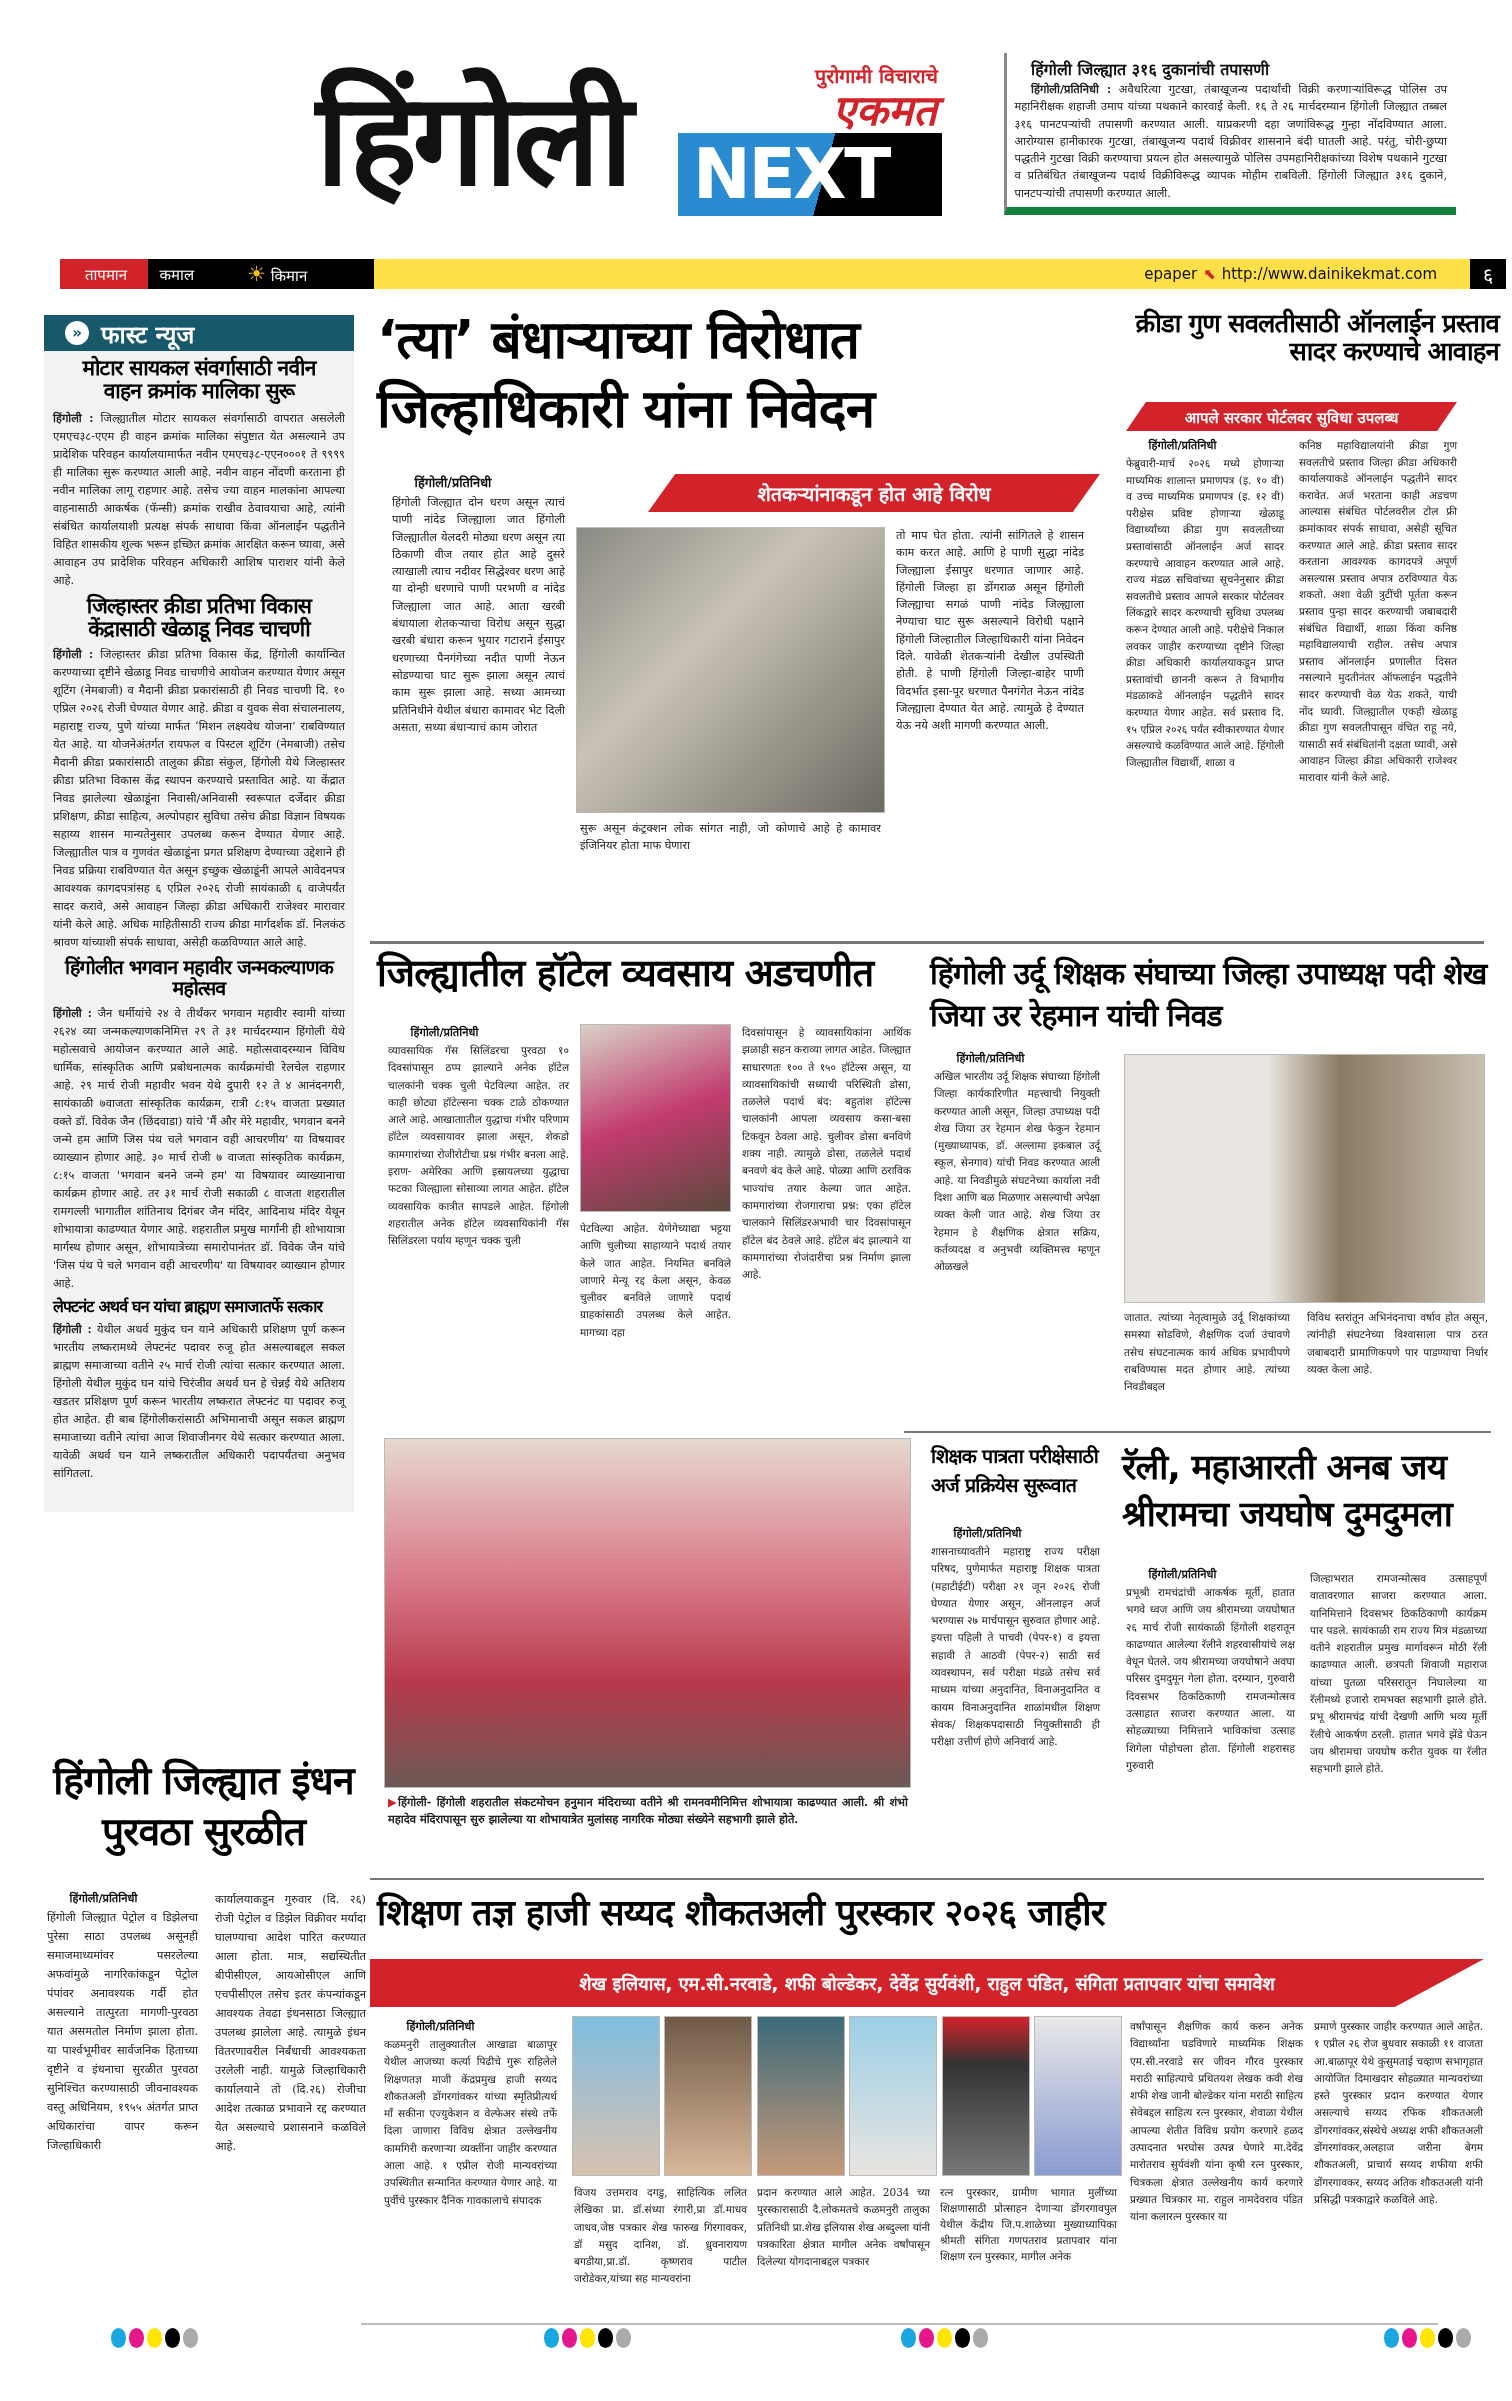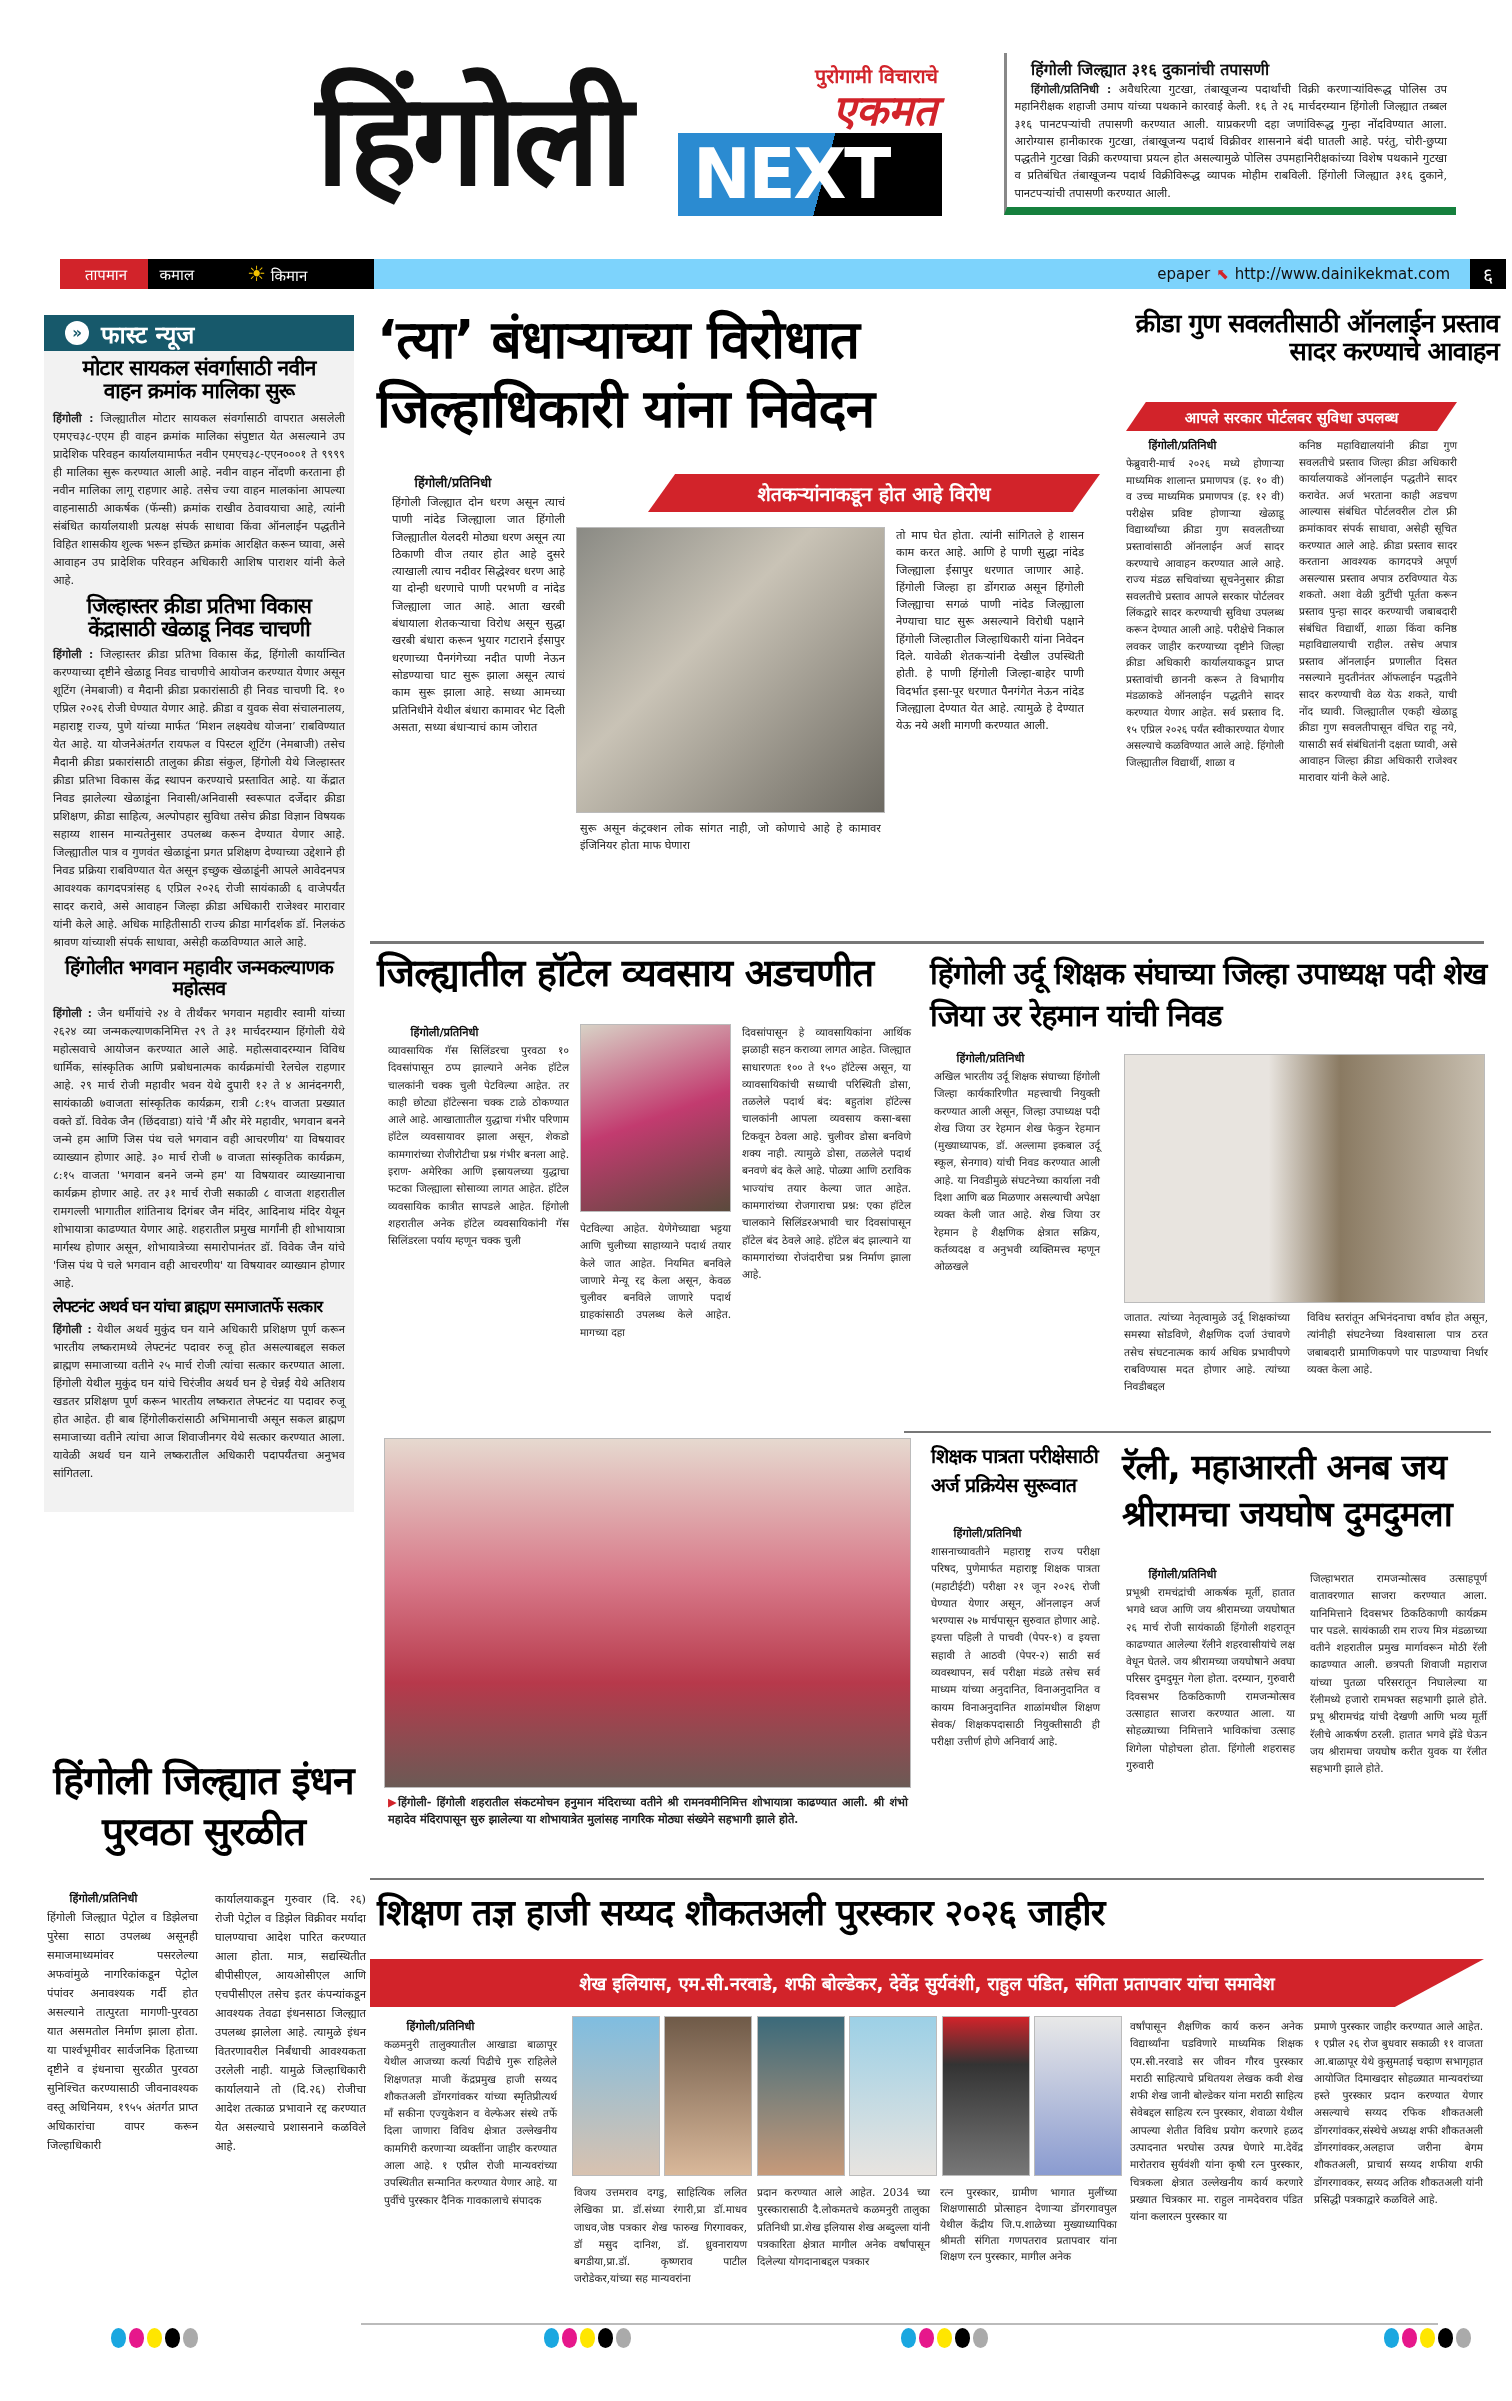--- a/index.html
+++ b/index.html
@@ -30,21 +30,21 @@
   <div class="body-text" style="font-size:11.3px;line-height:17.3px"><b style="padding-left:16.6px">हिंगोली/प्रतिनिधी :</b> <span>अवैधरित्या गुटखा, तंबाखूजन्य पदार्थांची विक्री करणाऱ्यांविरूद्ध पोलिस उप महानिरीक्षक शहाजी उमाप यांच्या पथकाने कारवाई केली. १६ ते २६ मार्चदरम्यान हिंगोली जिल्ह्यात तब्बल ३१६ पानटपऱ्यांची तपासणी करण्यात आली. याप्रकरणी दहा जणांविरूद्ध गुन्हा नोंदविण्यात आला. आरोग्यास हानीकारक गुटखा, तंबाखूजन्य पदार्थ विक्रीवर शासनाने बंदी घातली आहे. परंतु, चोरी-छुप्या पद्धतीने गुटखा विक्री करण्याचा प्रयत्न होत असल्यामुळे पोलिस उपमहानिरीक्षकांच्या विशेष पथकाने गुटखा व प्रतिबंधित तंबाखूजन्य पदार्थ विक्रीविरूद्ध व्यापक मोहीम राबविली. हिंगोली जिल्ह्यात ३१६ दुकाने, पानटपऱ्यांची तपासणी करण्यात आली.</span></div>
 </div>
 
 <div class="abs" style="left:60px;top:259px;width:1446px;height:30px;display:flex">
   <div style="width:4.5px;background:#d2232a"></div>
   <div style="background:#d2232a;color:#fff;width:83px;display:flex;align-items:center;justify-content:center;font-size:15px">तापमान</div>
   <div style="background:#000;color:#fff;width:226px;display:flex;align-items:center;font-size:15px;padding-left:12px;gap:53px">
     <span>कमाल</span>
     <span><span style="color:#f5c400;font-size:21px">☀</span> <span>किमान</span></span>
   </div>
-  <div style="flex:1;background:#7dd3fc;display:flex;align-items:center;justify-content:flex-end;font-size:15px;gap:6px;padding-right:20px">
+  <div style="flex:1;background:#fde047;display:flex;align-items:center;justify-content:flex-end;font-size:15px;gap:6px;padding-right:33px">
     <span>epaper</span>
     <span style="color:#d2232a">⬉</span>
     <span>http://www.dainikekmat.com</span>
   </div>
   <div style="background:#000;color:#fff;width:36px;display:flex;align-items:center;justify-content:center;font-size:19.6px">६</div>
 </div>
 
 <div class="abs" style="left:44px;top:315px;width:310px;height:1197px;background:#f2f2f2;padding:0 9px 7.5px 9px">
   <div style="margin:0 -9px;background:#17596b;height:36px;display:flex;align-items:center;padding-left:21px;gap:12px">
     <span style="width:24px;height:24px;border-radius:50%;background:#fff;color:#17596b;display:flex;align-items:center;justify-content:center;font-size:15px;font-weight:bold">»</span>

